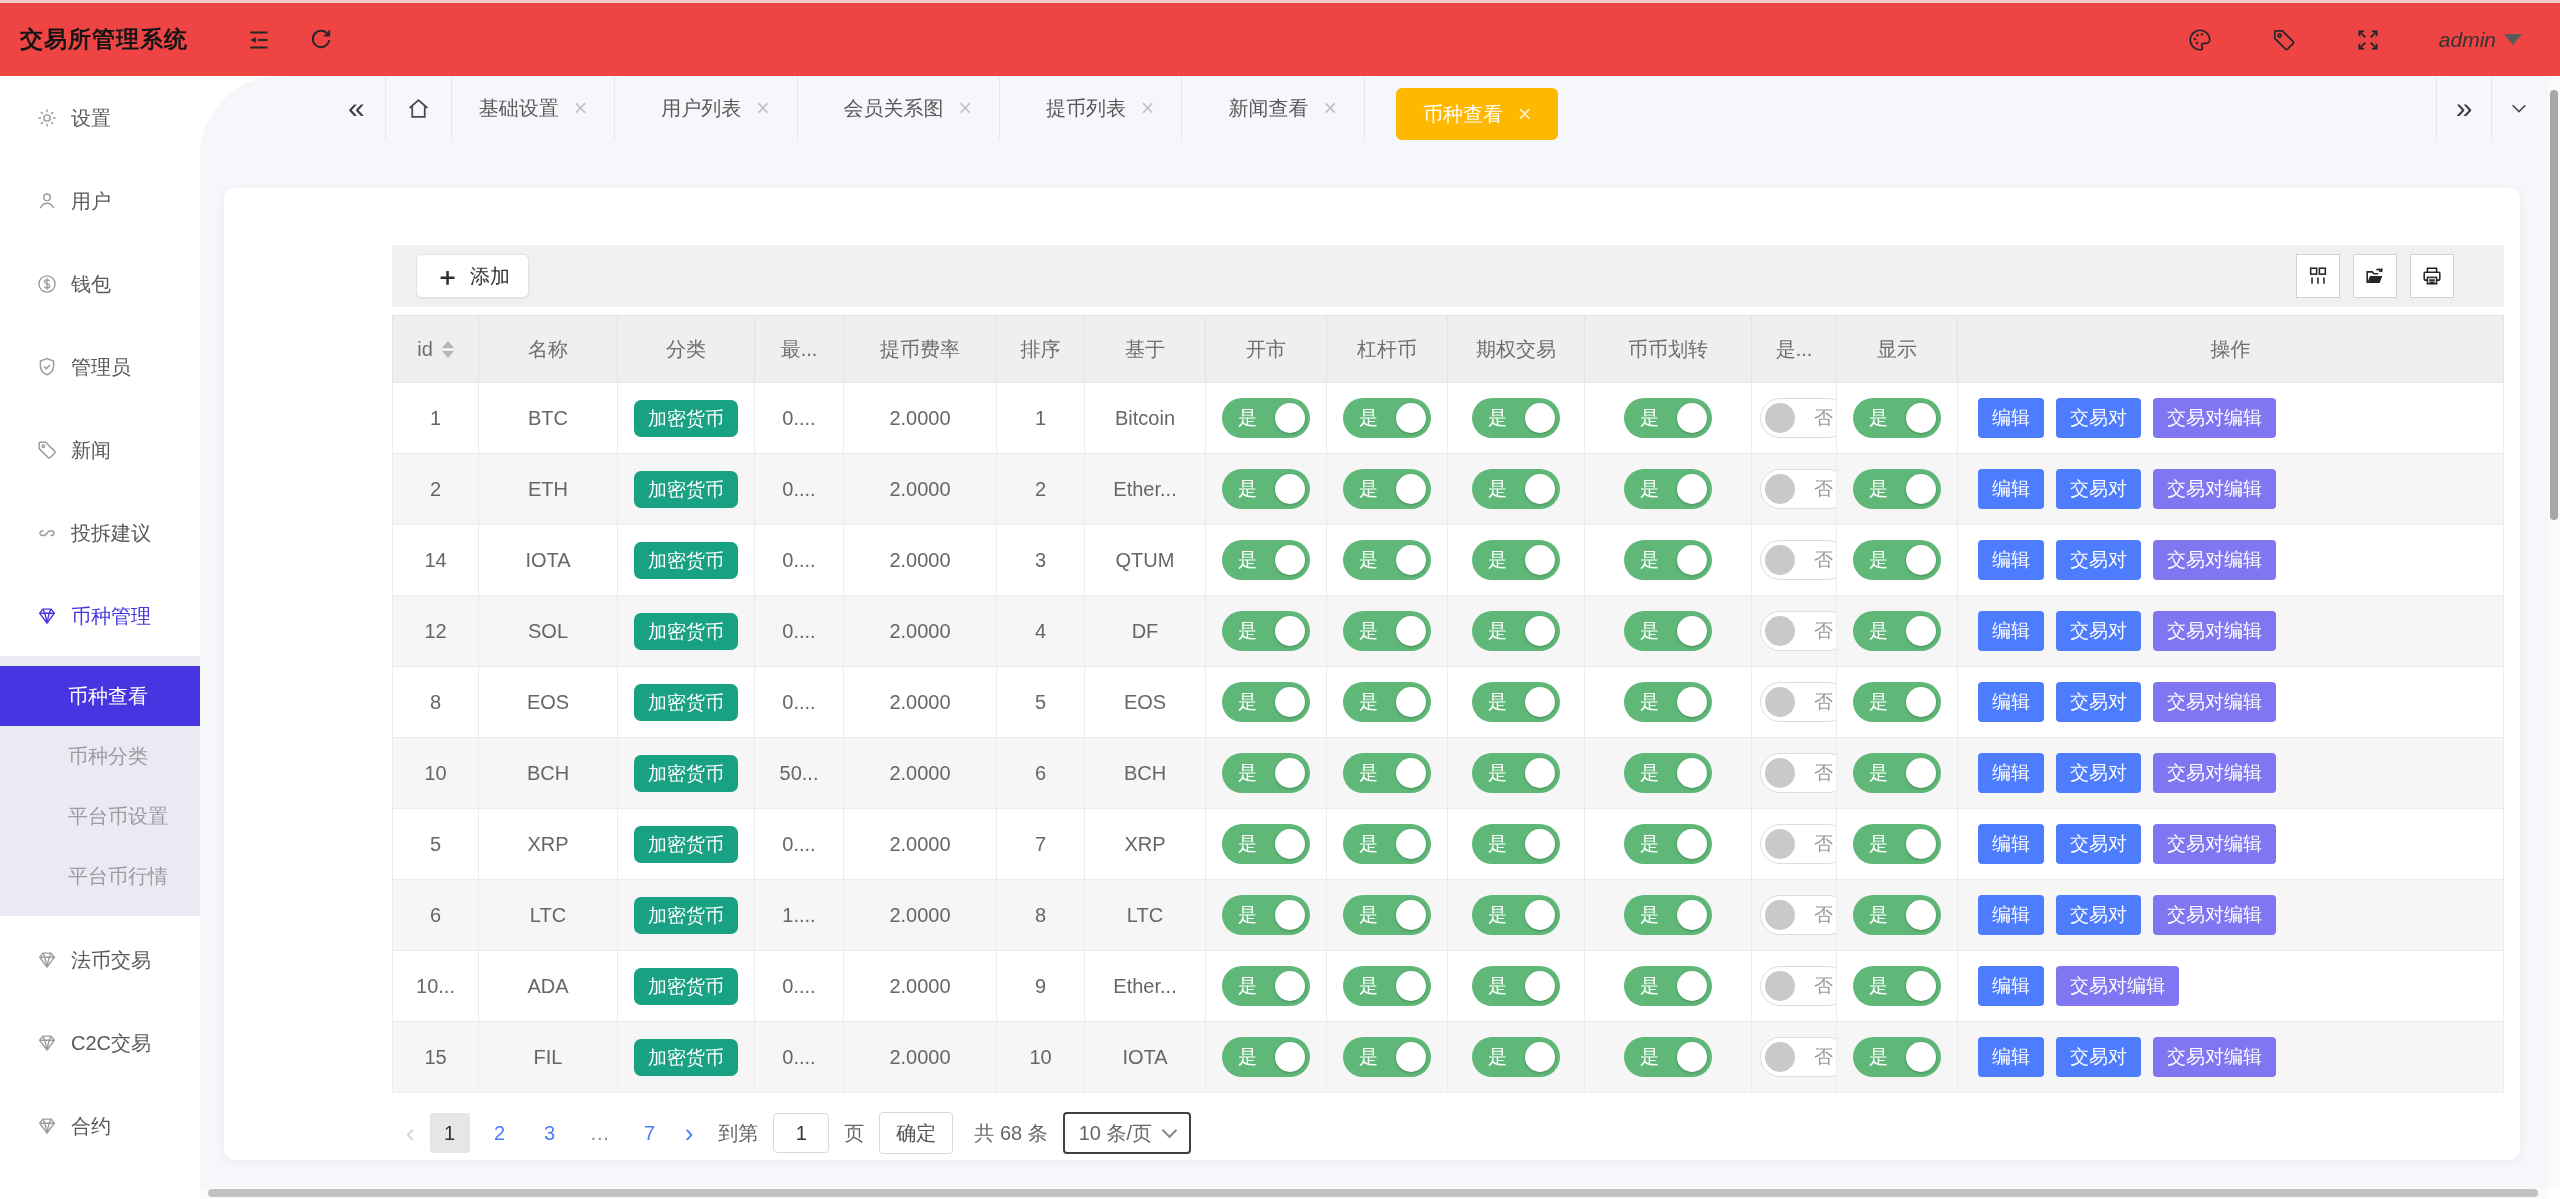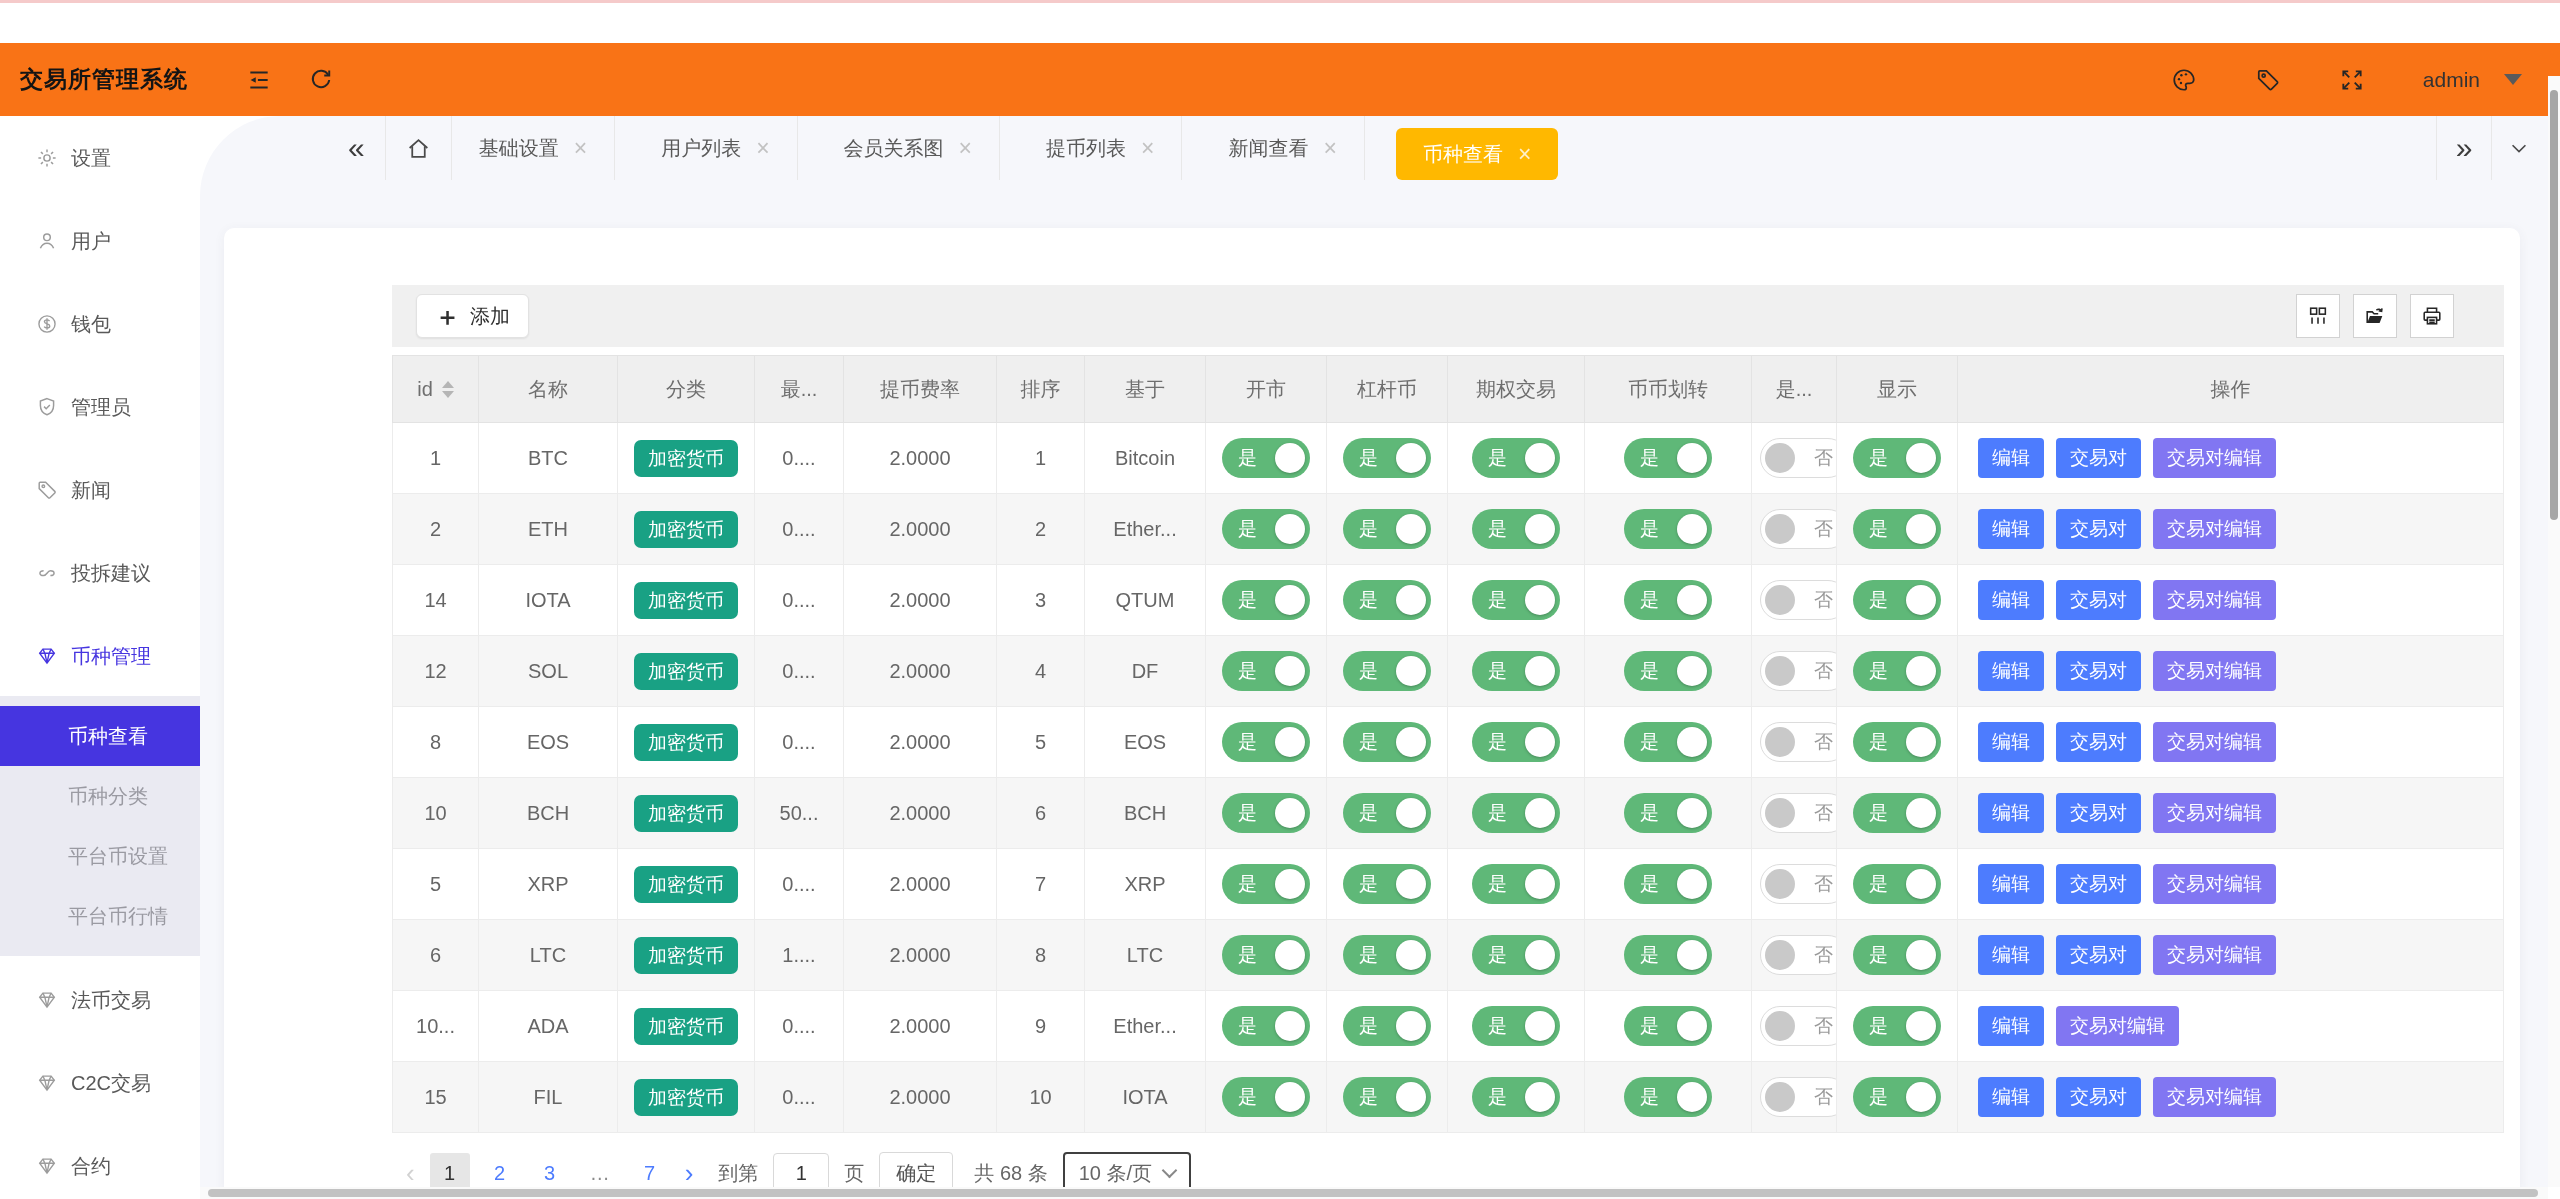--- a/index.html
+++ b/index.html
@@ -2,26 +2,26 @@
 <html><head>
 <meta charset="utf-8">
 <style>
   html,body{margin:0;padding:0;}
   .page{position:relative;width:2560px;height:1199px;background:#fff;overflow:hidden;
         font-family:"Liberation Sans","DejaVu Sans",sans-serif;color:#333;}
   svg{width:100%;height:100%;display:block;}
 
   
   .top-accent{height:3px;background:#F5CACA;}
-  .topbar{height:73px;display:flex;align-items:center;background:#f97316;margin-top:40px;}
+  .topbar{height:73px;display:flex;align-items:center;background:#ef4444;}
   .logo{width:200px;flex:0 0 auto;font-size:23px;font-weight:700;padding-left:20px;color:#141414;letter-spacing:1px;}
   .tb-left{display:flex;gap:36px;margin-left:26px;}
   .tb-icon{width:26px;height:26px;color:#262626;cursor:pointer;}
   .tb-right{margin-left:auto;display:flex;align-items:center;gap:58px;margin-right:38px;}
-  .admin{display:flex;align-items:center;gap:24px;font-size:21px;color:#333;cursor:pointer;}
+  .admin{display:flex;align-items:center;gap:8px;font-size:21px;color:#333;cursor:pointer;font-style:italic;}
   .caret{width:0;height:0;border-left:9px solid transparent;border-right:9px solid transparent;border-top:11px solid #5a5a5a;}
 
   
   .layout{display:flex;height:1123px;}
   .sidebar{width:200px;flex:0 0 auto;background:#fff;padding-top:14px;overflow:hidden;}
   .side-item{height:56px;margin-bottom:27px;display:flex;align-items:center;padding-left:36px;gap:13px;
              font-size:20px;color:#595959;cursor:pointer;white-space:nowrap;}
   .side-icon{width:22px;height:22px;color:#9c9c9c;flex:0 0 auto;}
   .side-item.active{color:#4635E0;}
   .side-item.active .side-icon{color:#4635E0;}

